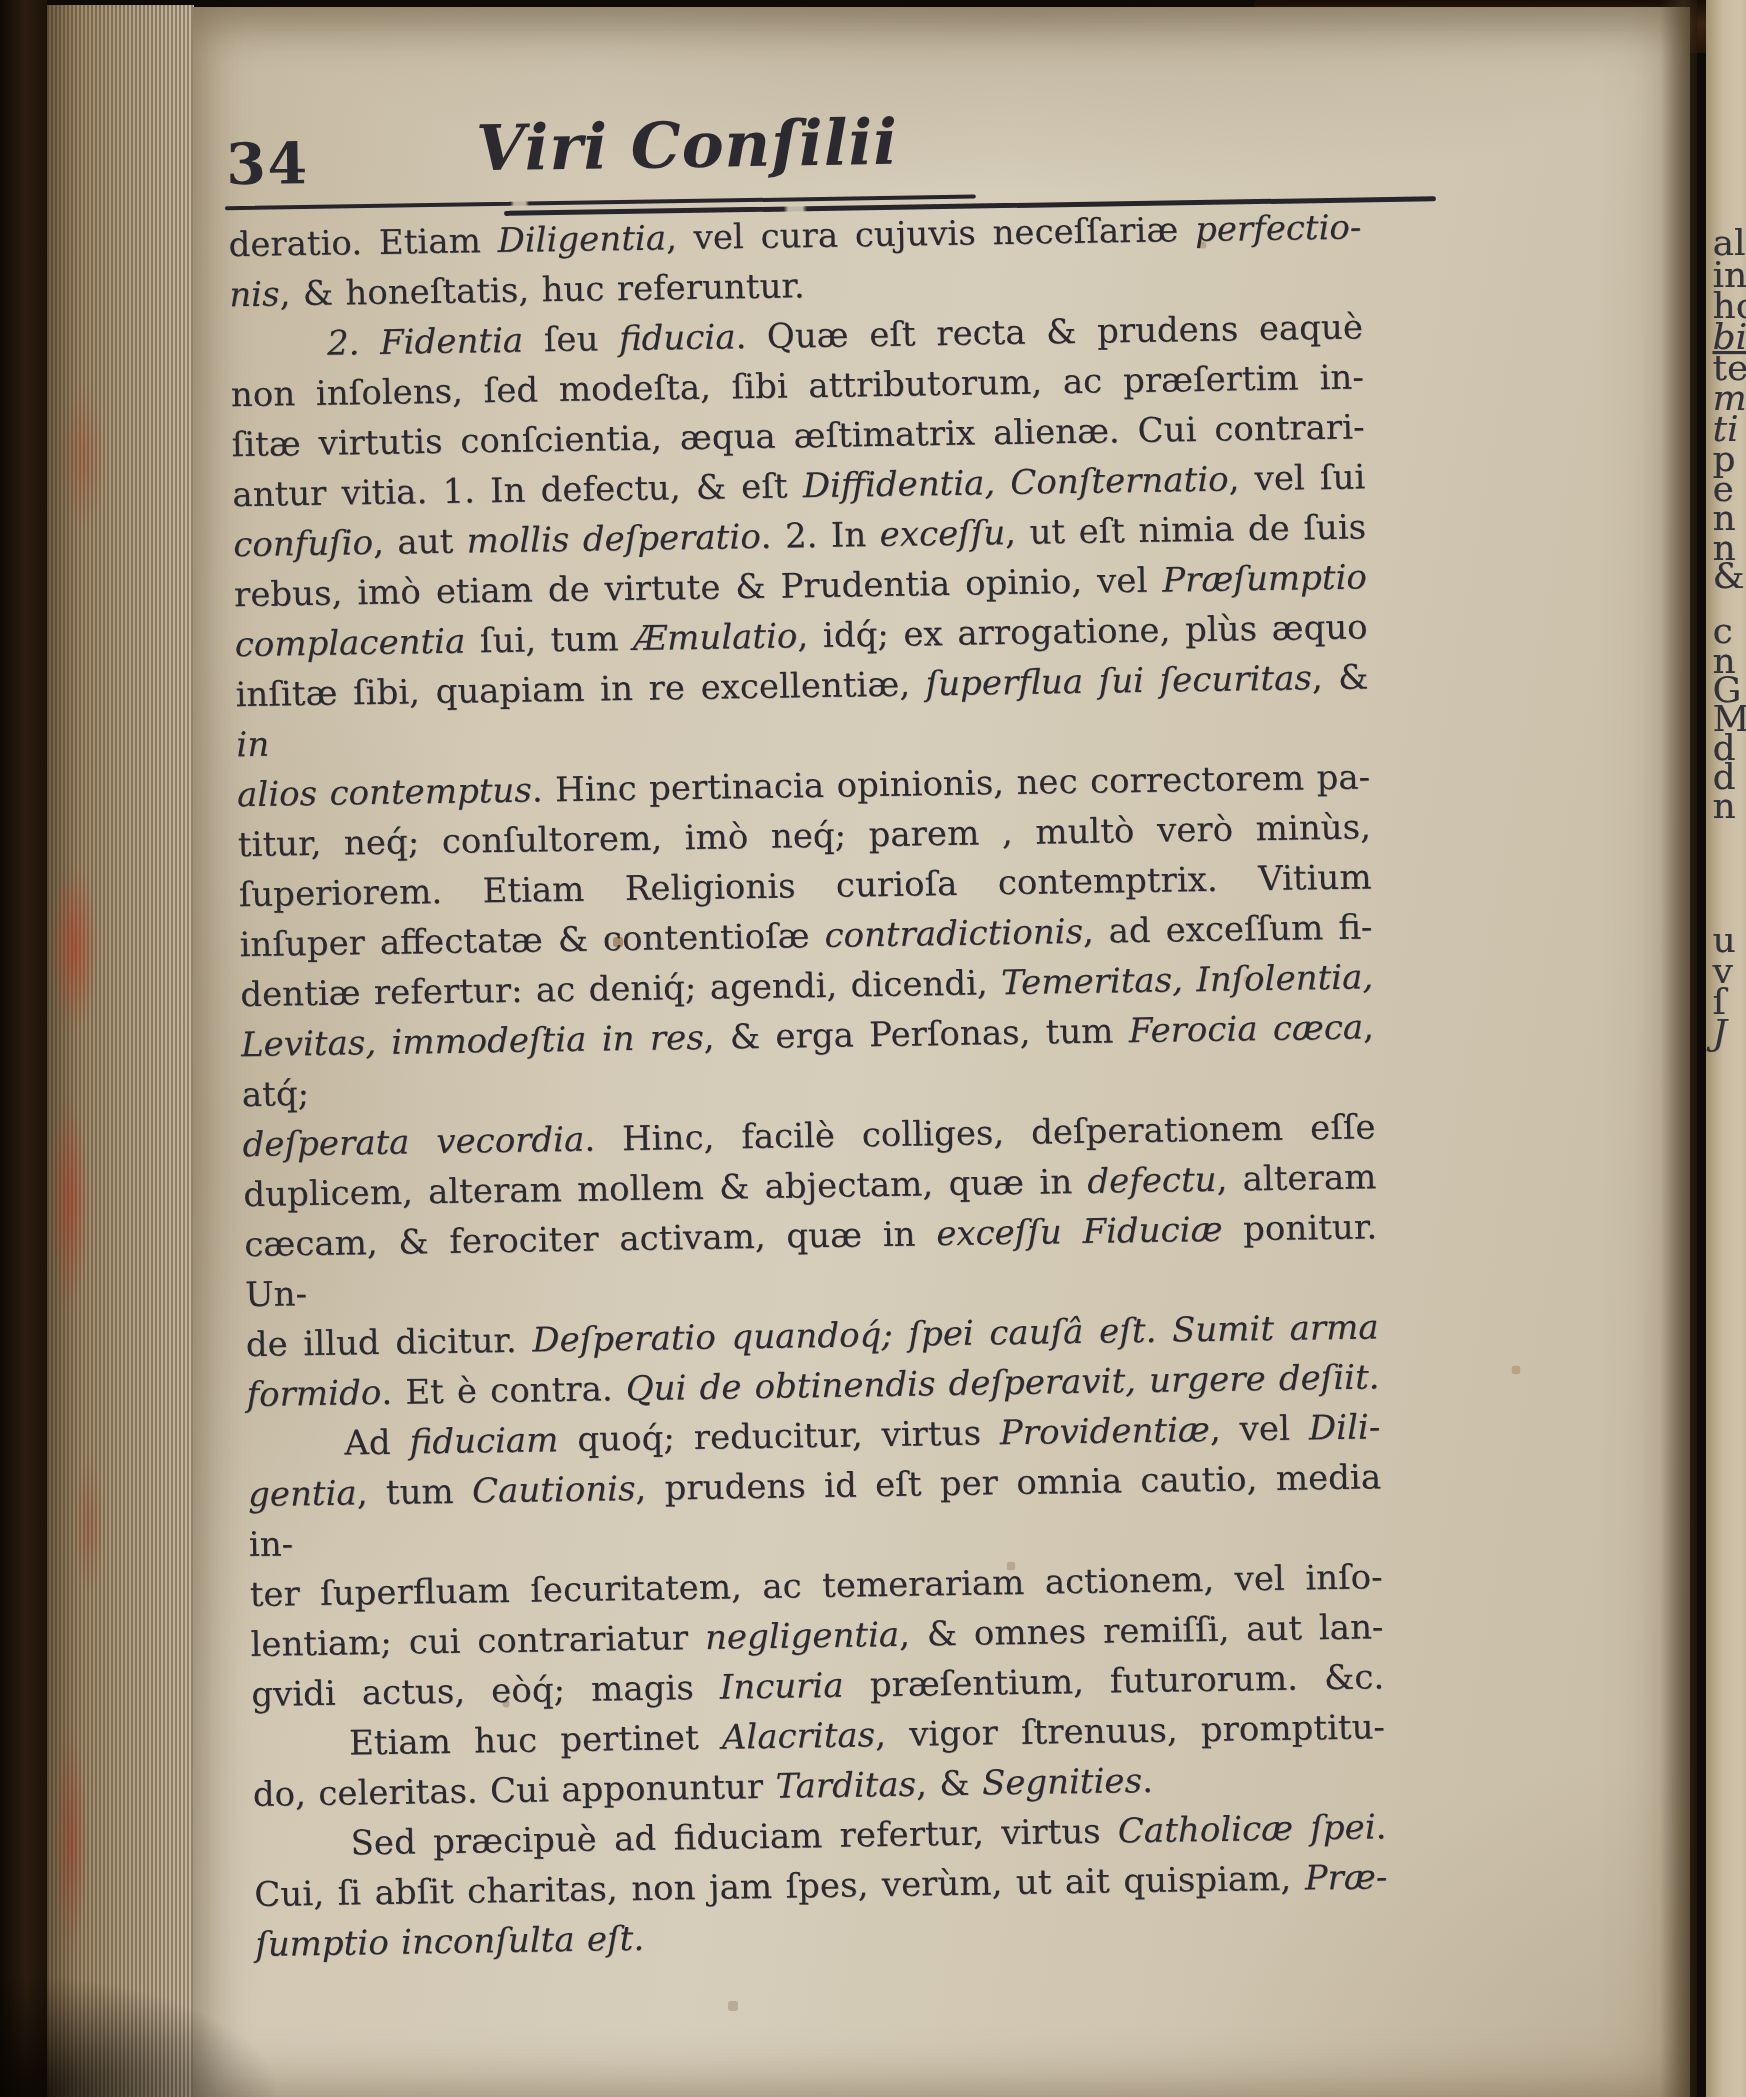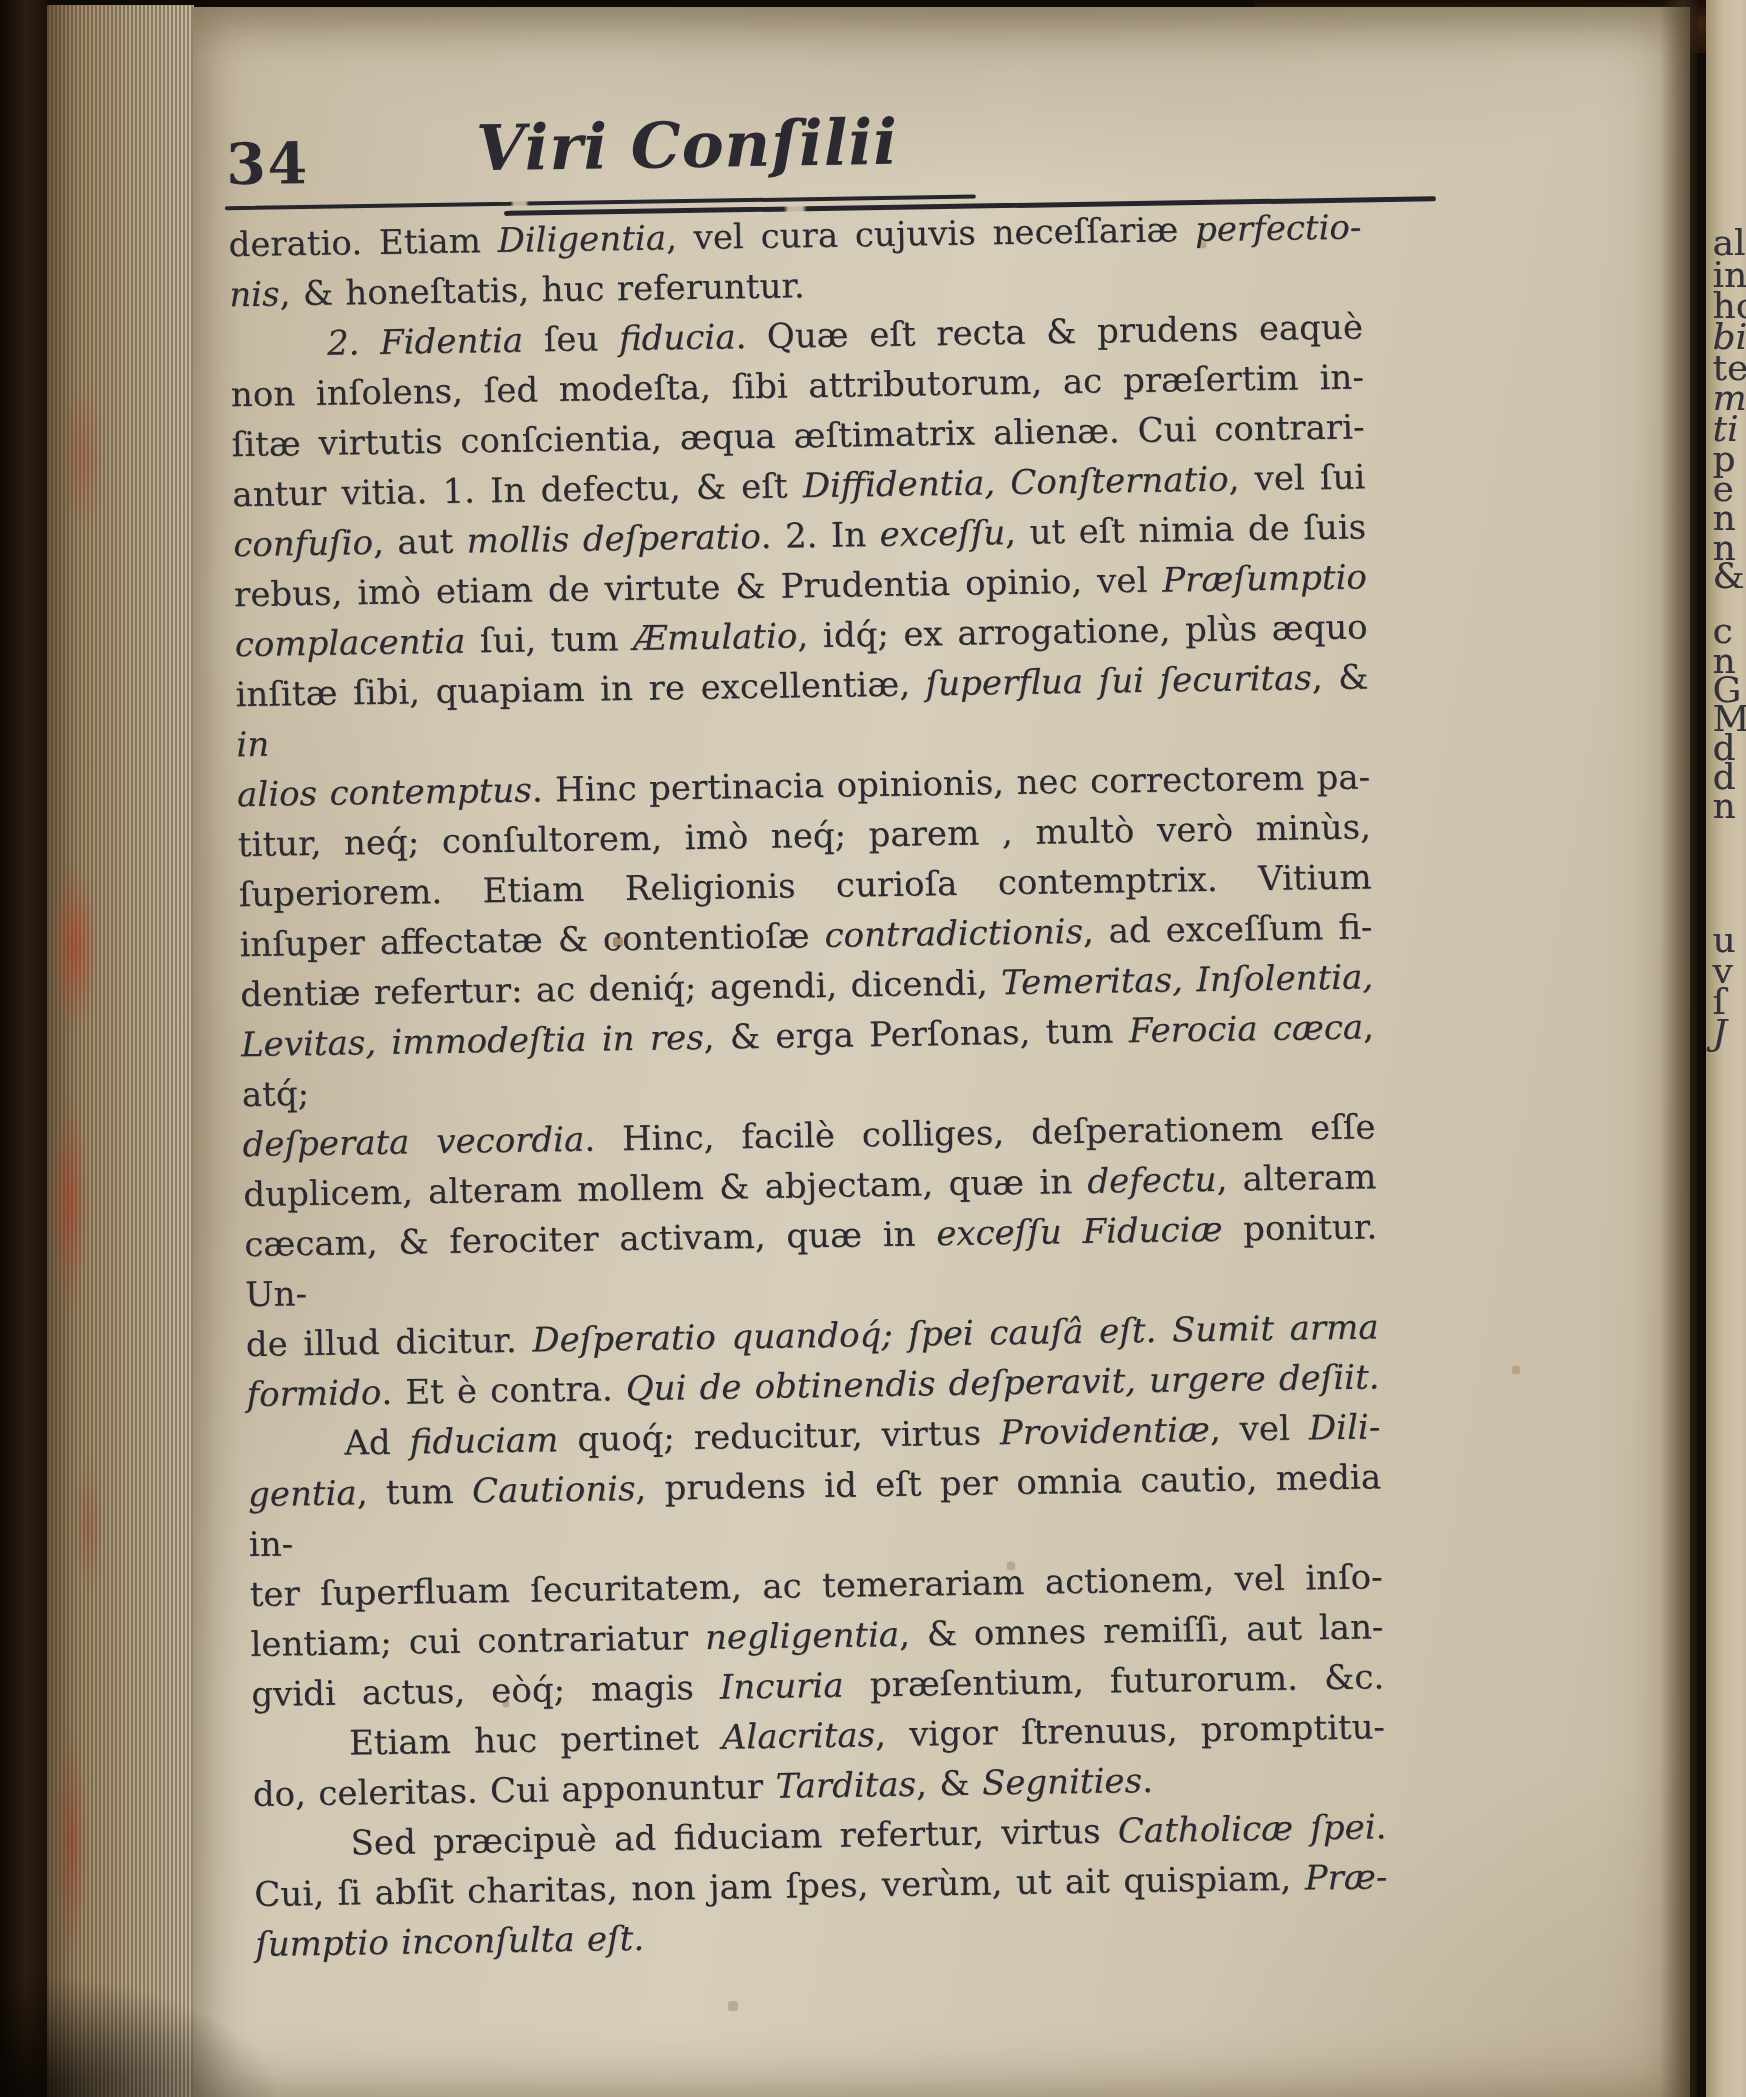--- a/index.html
+++ b/index.html
@@ -177,21 +177,21 @@
         <div class="line"><span>Cui, ſi abſit charitas, non jam ſpes, verùm, ut ait quispiam, </span><span class="it">Præ-</span></div>
         <div class="line last"><span class="it">ſumptio inconſulta eſt.</span></div>
       </div>
   </div>
 
   <div class="gutter"></div>
   <div class="facing">
       <span class="frag" style="top: 225px;">al</span>
       <span class="frag" style="top: 257px;">in</span>
       <span class="frag" style="top: 288px;">ho</span>
-      <span class="frag it" style="top: 319px;">bi</span>
+      <span class="frag it" style="top: 319px; text-decoration: underline;">bi</span>
       <span class="frag" style="top: 350px;">te</span>
       <span class="frag it" style="top: 380px;">m</span>
       <span class="frag it" style="top: 411px;">ti</span>
       <span class="frag" style="top: 441px;">p</span>
       <span class="frag" style="top: 471px;">e</span>
       <span class="frag" style="top: 500px;">n</span>
       <span class="frag" style="top: 530px;">n</span>
       <span class="frag" style="top: 558px;">&amp;</span>
       <span class="frag" style="top: 613px;">c</span>
       <span class="frag" style="top: 643px;">n</span>

